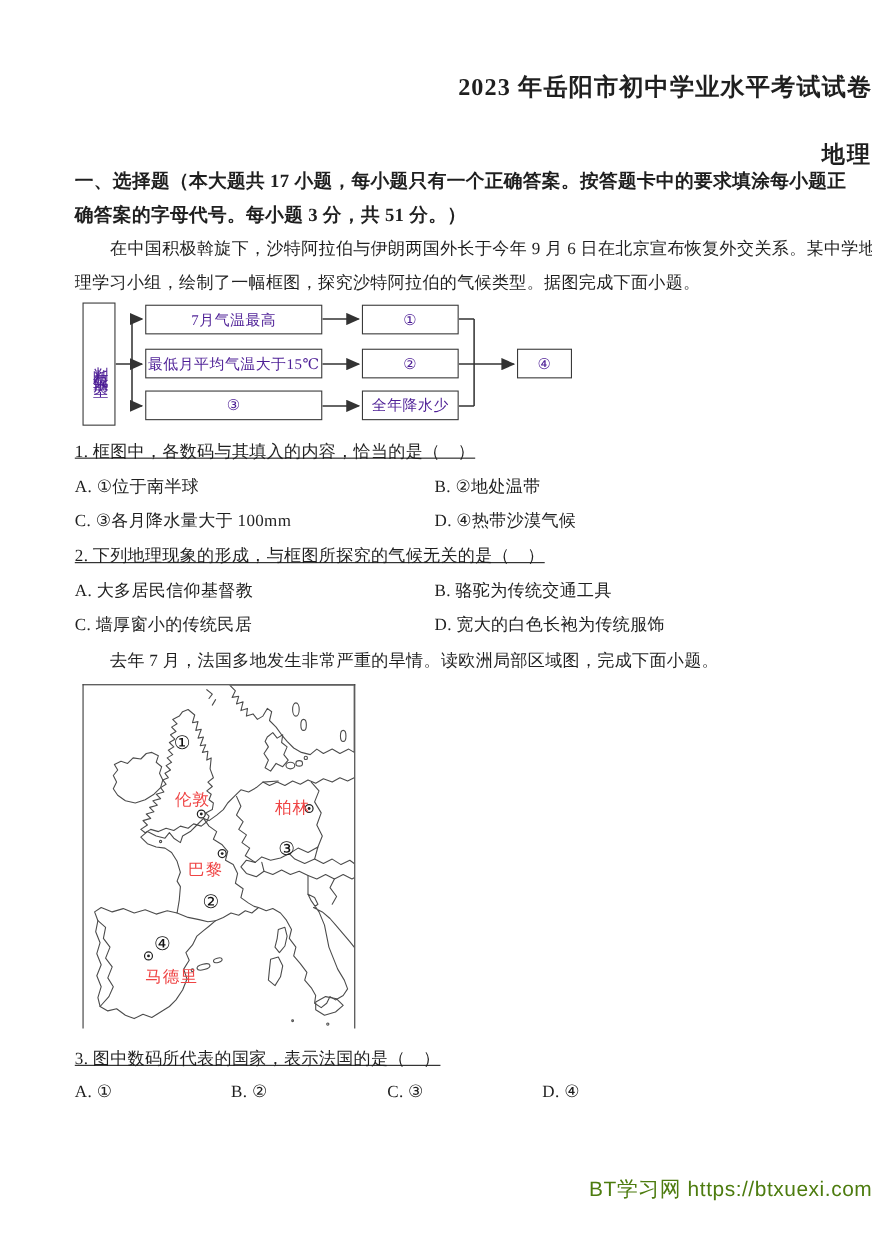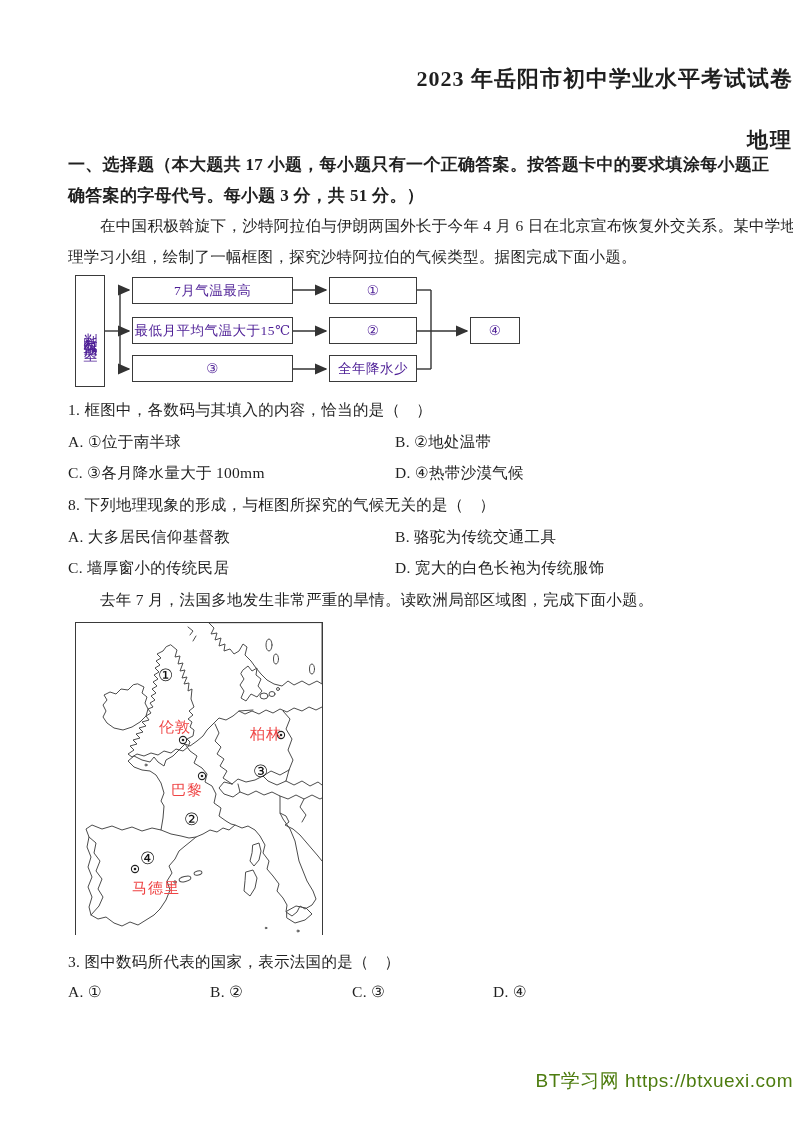--- a/index.html
+++ b/index.html
@@ -34,39 +34,39 @@
     left:75px; top:622px; width:248px; height:313px; box-sizing:border-box;
     border-top:1.5px solid #3a3a3a; border-left:1.5px solid #3a3a3a; border-right:1.5px solid #3a3a3a;
     background:#fff;
   }
   .map svg{position:absolute; left:0; top:0;}
   .map-label{position:absolute; font-size:15px; color:#ef4444; letter-spacing:1px; white-space:nowrap;}
   .map-num{position:absolute; font-size:17px; color:#111;}
   
   .optrow{left:68px; width:700px; height:22px; font-size:15.5px; letter-spacing:.3px;}
   .optrow span{position:absolute; top:0; white-space:nowrap;}
-  .stem{left:68px; width:700px; font-size:15.5px; letter-spacing:.3px; white-space:nowrap;}
+  .stem{left:68px; width:700px; font-size:15.5px; letter-spacing:.3px; white-space:nowrap;text-decoration:underline;}
   
   .footer{
     top:1068px; font-size:19px; color:#4d7c0f; letter-spacing:.5px;
     font-family:"Liberation Sans","DejaVu Sans",sans-serif;
   }
 </style>
 </head>
 <body>
 
 <div class="page">
 
   <div class="abs center doc-title">2023 年岳阳市初中学业水平考试试卷</div>
   <div class="abs center doc-subject">地理</div>
 
   <div class="abs sec-head" style="top:153px;">一、选择题（本大题共 17 小题，每小题只有一个正确答案。按答题卡中的要求填涂每小题正</div>
   <div class="abs sec-head" style="top:184px;">确答案的字母代号。每小题 3 分，共 51 分。）</div>
 
-  <div class="abs body-line indent" style="top:216px;">在中国积极斡旋下，沙特阿拉伯与伊朗两国外长于今年 4 月 6 日在北京宣布恢复外交关系。某中学地</div>
+  <div class="abs body-line indent" style="top:216px;">在中国积极斡旋下，沙特阿拉伯与伊朗两国外长于今年 9 月 6 日在北京宣布恢复外交关系。某中学地</div>
   <div class="abs body-line" style="top:247px;">理学习小组，绘制了一幅框图，探究沙特阿拉伯的气候类型。据图完成下面小题。</div>
 
   <div class="abs flow">
     <svg width="460" height="116" viewBox="0 0 460 116">
       <defs>
         <marker id="ah" markerWidth="9" markerHeight="8" refX="8" refY="4" orient="auto">
           <path d="M0,0 L9,4 L0,8 Z" fill="#333"></path>
         </marker>
       </defs>
       <g stroke="#333" stroke-width="1.4" fill="none">
@@ -97,21 +97,21 @@
   <div class="abs stem" style="top:400px;">1. 框图中，各数码与其填入的内容，恰当的是（　）</div>
   <div class="abs optrow" style="top:432px;">
     <span style="left:0;">A. ①位于南半球</span>
     <span style="left:327px;">B. ②地处温带</span>
   </div>
   <div class="abs optrow" style="top:463px;">
     <span style="left:0;">C. ③各月降水量大于 100mm</span>
     <span style="left:327px;">D. ④热带沙漠气候</span>
   </div>
 
-  <div class="abs stem" style="top:495px;">8. 下列地理现象的形成，与框图所探究的气候无关的是（　）</div>
+  <div class="abs stem" style="top:495px;">2. 下列地理现象的形成，与框图所探究的气候无关的是（　）</div>
   <div class="abs optrow" style="top:527px;">
     <span style="left:0;">A. 大多居民信仰基督教</span>
     <span style="left:327px;">B. 骆驼为传统交通工具</span>
   </div>
   <div class="abs optrow" style="top:558px;">
     <span style="left:0;">C. 墙厚窗小的传统民居</span>
     <span style="left:327px;">D. 宽大的白色长袍为传统服饰</span>
   </div>
 
   <div class="abs body-line indent" style="top:590px;">去年 7 月，法国多地发生非常严重的旱情。读欧洲局部区域图，完成下面小题。</div>

